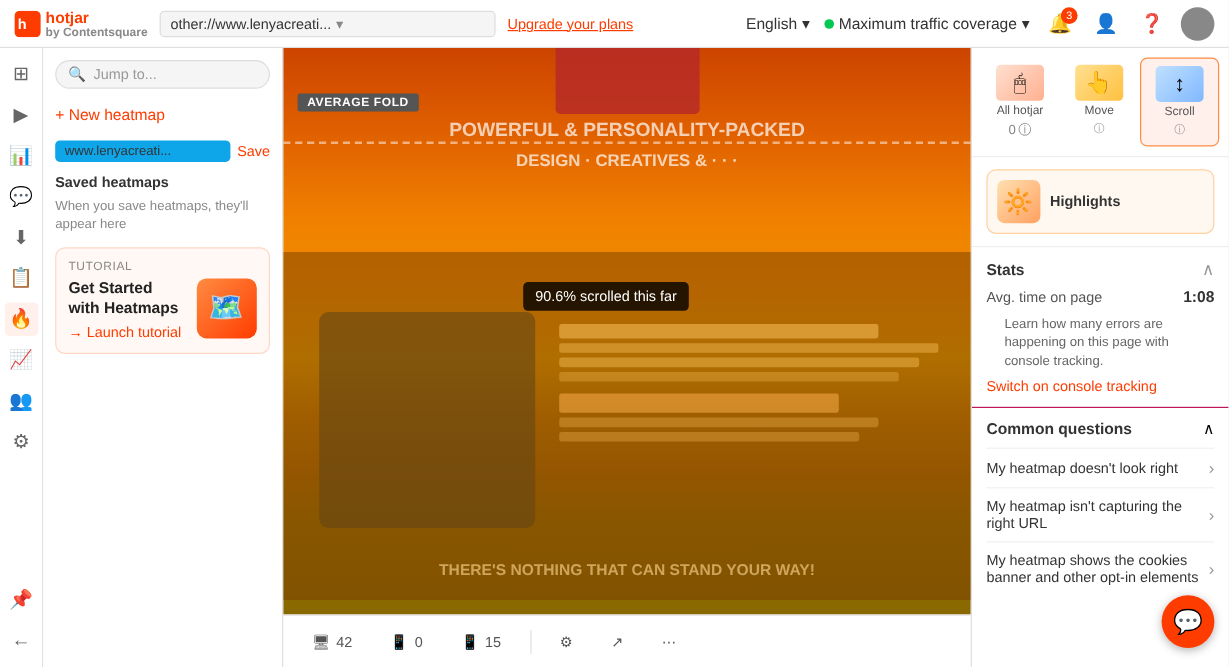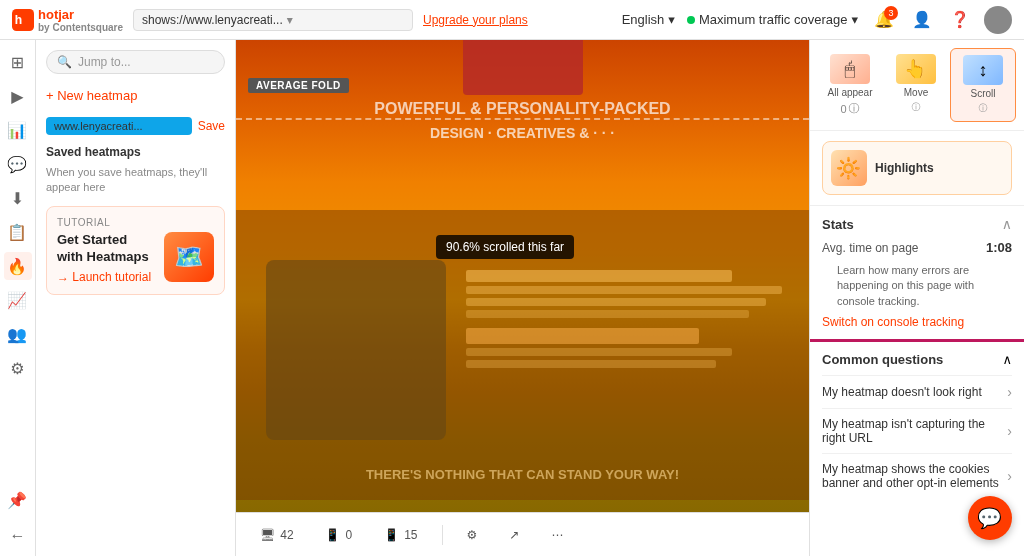--- a/index.html
+++ b/index.html
@@ -78,21 +78,21 @@
     .clicks-count { font-size: 11px; color: #888; display: flex; align-items: center; gap: 2px; }
 
     
     .right-section { padding: 10px 12px; border-bottom: 1px solid #eee; }
     .right-section-title { font-size: 12px; font-weight: 600; color: #333; margin-bottom: 8px; display: flex; align-items: center; justify-content: space-between; }
     .highlights-card { background: #fff8f0; border: 1px solid #ffd0a0; border-radius: 8px; padding: 8px; display: flex; align-items: center; gap: 8px; cursor: pointer; }
     .highlights-icon { width: 36px; height: 36px; border-radius: 6px; background: linear-gradient(135deg, #ffe0b0, #ffa060); display: flex; align-items: center; justify-content: center; font-size: 20px; }
     .highlights-label { font-size: 12px; font-weight: 600; color: #333; }
 
     
-    .stats-section { padding: 10px 12px; border-bottom: 3px solid #be185d; }
+    .stats-section { padding: 10px 12px; border-bottom: 1px solid #be185d; }
     .stats-header { display: flex; align-items: center; justify-content: space-between; margin-bottom: 8px; cursor: pointer; }
     .stats-title { font-size: 13px; font-weight: 600; color: #333; }
     .stats-chevron { color: #999; font-size: 14px; }
     .stat-row { display: flex; justify-content: space-between; align-items: center; }
     .stat-label { font-size: 12px; color: #555; }
     .stat-value { font-size: 13px; font-weight: 600; color: #333; }
     .stat-info { font-size: 11px; color: #666; line-height: 1.4; margin-top: 8px; margin-left: 15px; }
     .console-link { color: #ff3c00; cursor: pointer; font-size: 12px; font-weight: 500; margin-top: 6px; display: block; }
 
     
@@ -121,21 +121,21 @@
       <rect width="40" height="40" rx="8" fill="#FF3C00"></rect>
       <text x="5" y="28" font-size="22" fill="white" font-weight="900">h</text>
     </svg>
     <div>
       <div style="font-size:13px;font-weight:700;color:#ff3c00;">hotjar</div>
       <div style="font-size:10px;color:#888;">by Contentsquare</div>
     </div>
   </div>
 
   <div class="topbar-url">
-    <span>shows://www.lenyacreati...</span>
+    <span>other://www.lenyacreati...</span>
     <span style="color:#888;">▾</span>
   </div>
 
   <span class="topbar-upgrade">Upgrade your plans</span>
 
   <div class="topbar-right">
     <div class="topbar-lang">
       <span>English</span>
       <span>▾</span>
     </div>
@@ -260,21 +260,21 @@
         <span>⋯</span>
       </div>
     </div>
   </div>
 
   <div class="right-panel">
 
     <div class="heatmap-cards">
       <div class="heatmap-card">
         <div class="heatmap-card-icon click-icon-card">🖱</div>
-        <div class="heatmap-card-label">All appear</div>
+        <div class="heatmap-card-label">All hotjar</div>
         <div class="heatmap-card-sub clicks-count">
           <span>0</span>
           <span> ⓘ</span>
         </div>
       </div>
       <div class="heatmap-card">
         <div class="heatmap-card-icon move-icon-card">👆</div>
         <div class="heatmap-card-label">Move</div>
         <div class="heatmap-card-sub"> ⓘ</div>
       </div>

